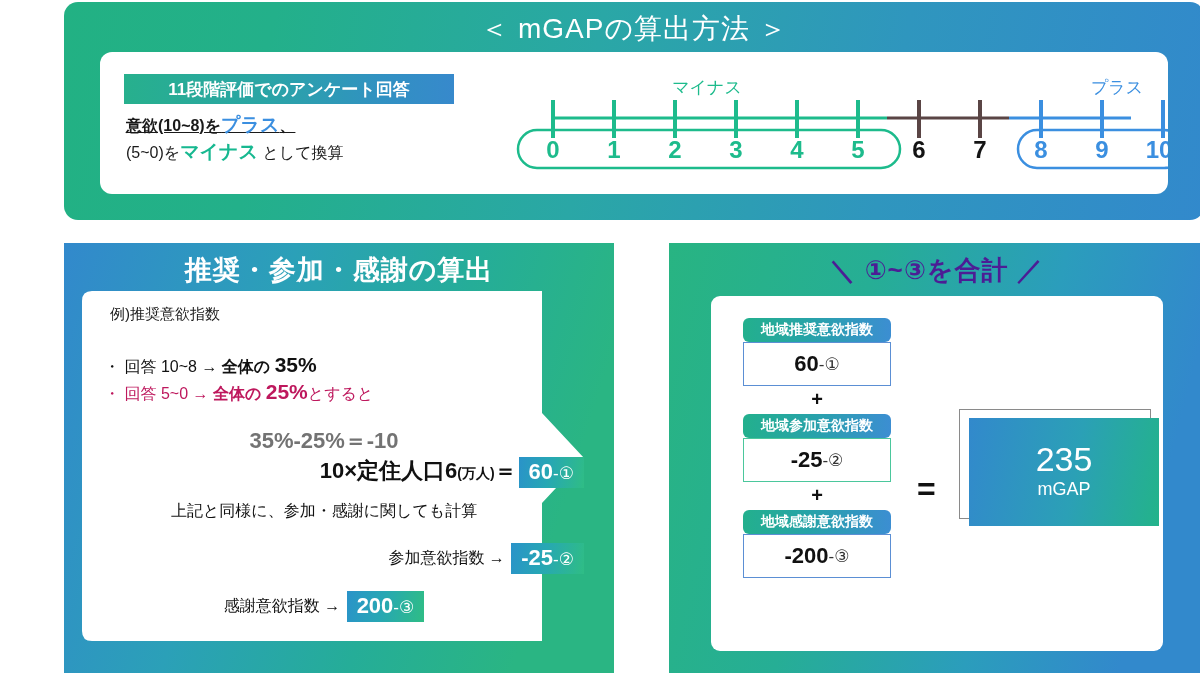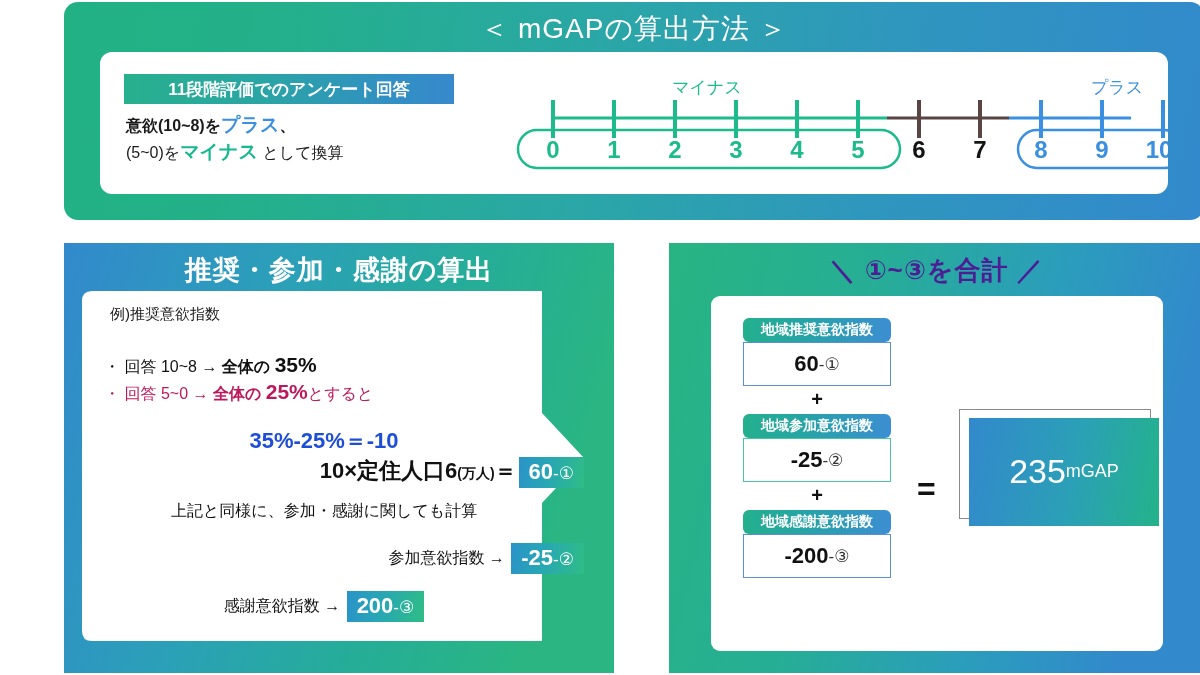--- a/index.html
+++ b/index.html
@@ -28,20 +28,21 @@
   .badge-11{
     position:absolute;left:24px;top:22px;width:330px;height:30px;
     background:linear-gradient(90deg,#27b08d 0%,#2aa5a5 42%,#3191c2 78%,#3789cc 100%);
     color:#ffffff;font-size:17px;font-weight:bold;
     display:flex;align-items:center;justify-content:center;
     letter-spacing:0px;white-space:nowrap;
   }
   .conv-line1{
     position:absolute;left:26px;top:60px;font-size:16px;font-weight:bold;color:#1a1a1a;
     white-space:nowrap;
+    text-decoration:underline;
   }
   .conv-line2{
     position:absolute;left:26px;top:87px;font-size:16px;color:#1a1a1a;white-space:nowrap;
   }
   .c-plus{color:#3b8fe0;font-size:19px;font-weight:bold;}
   .c-minus{color:#17b890;font-size:19px;font-weight:bold;}
 
   .lbl-minus{
     position:absolute;left:552px;top:24px;width:110px;text-align:center;
     color:#1dbb8c;font-size:17px;white-space:nowrap;
@@ -65,21 +66,21 @@
   .lp-content{position:absolute;left:0;top:0;width:550px;height:430px;}
   .ex-label{
     position:absolute;left:46px;top:62px;font-size:15px;color:#1a1a1a;white-space:nowrap;
   }
   .bullet-1{position:absolute;left:40px;top:110px;font-size:16px;color:#111;white-space:nowrap;}
   .bullet-2{position:absolute;left:40px;top:137px;font-size:16px;color:#be185d;white-space:nowrap;}
   .big-pct{font-size:21px;font-weight:bold;}
   .bold-t{font-weight:bold;text-align:right;}
   .eq-1{
     position:absolute;left:0;top:183px;width:520px;text-align:center;
-    font-size:22px;font-weight:bold;color:#1d4ed8;white-space:nowrap;
+    font-size:22px;font-weight:bold;color:#737373;white-space:nowrap;
   }
   .eq-2{
     position:absolute;left:0;top:213px;width:520px;text-align:right;
     font-size:22px;font-weight:bold;color:#111;white-space:nowrap;
   }
   .small-par{font-size:14px;font-weight:bold;}
   .chip{
     display:inline-block;vertical-align:middle;
     background:linear-gradient(100deg,#2a93c9 0%,#27a7b4 45%,#2fbd85 100%);
     color:#ffffff;padding:2px 10px 3px 10px;font-size:22px;font-weight:bold;
@@ -130,21 +131,21 @@
   .eq-sign{
     position:absolute;left:206px;top:175px;font-size:32px;font-weight:bold;color:#111;
   }
   .result-outline{
     position:absolute;left:248px;top:113px;width:190px;height:108px;
     border:1.5px solid #8a8a8a;background:transparent;
   }
   .result-box{
     position:absolute;left:258px;top:122px;width:190px;height:108px;
     background:linear-gradient(100deg,#3289cc 0%,#2ba0b6 55%,#23b38a 100%);
-    display:flex;flex-direction:row;align-items:center;justify-content:center;
+    display:flex;flex-direction:column;align-items:center;justify-content:center;
   }
   .result-num{color:#ffffff;font-size:34px;font-weight:400;line-height:1.05;}
   .result-unit{color:#ffffff;font-size:18px;font-weight:400;line-height:1.3;}
 </style>
 </head>
 <body>
 
 <div class="stage">
 
   <div class="top-banner">

